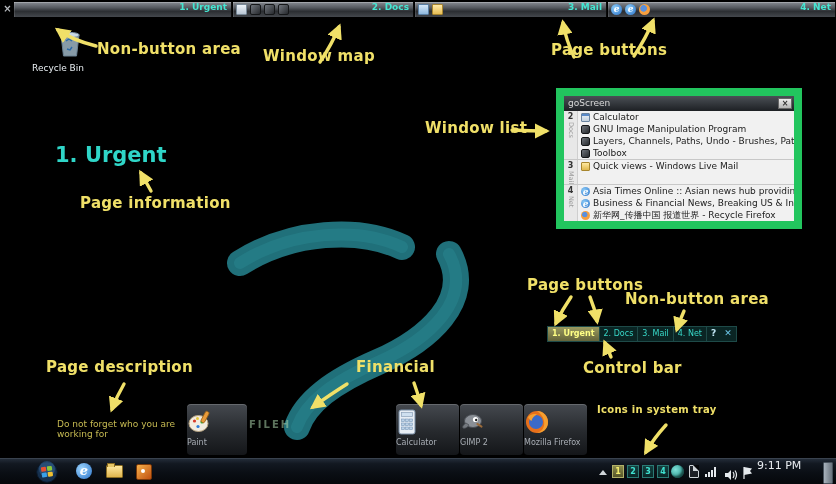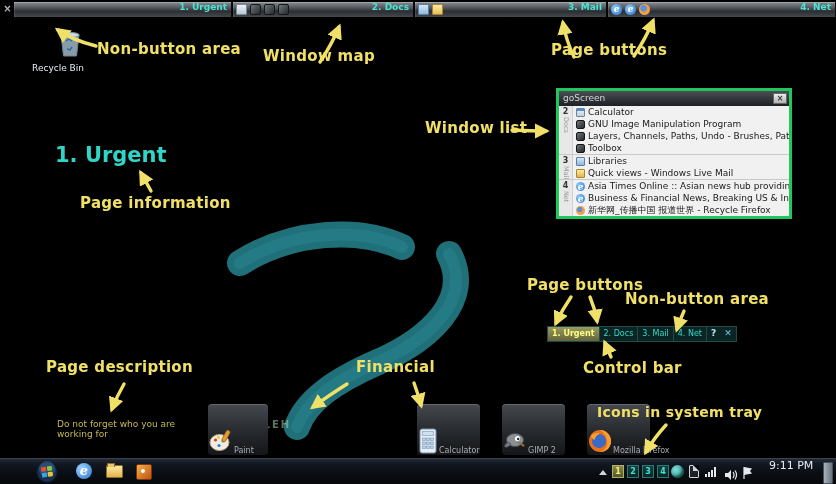--- a/index.html
+++ b/index.html
@@ -44,21 +44,21 @@
                background:#0a2524;border:1px solid #1e4a48;z-index:20;}
   .cb-btn{font:400 8px "DejaVu Sans",sans-serif;line-height:13px;padding:0 4px;color:#38d8c8;
           border-right:1px solid #1e4a48;white-space:nowrap;cursor:default;}
   .cb-btn.active{background:linear-gradient(180deg,#9a9a60,#64643a);color:#ffff85;font-weight:700;}
   .cb-sym{font:700 9px "DejaVu Sans",sans-serif;line-height:13px;padding:0 4px;cursor:default;}
   #cb-help{color:#bfe4f2;}
   #cb-close{color:#6cc6e8;}
 
   
   #window-list{position:absolute;left:556px;top:88px;width:230px;background:#f1f1f1;
-               border:3px solid #22c55e;box-shadow:0 3px 10px rgba(0,0,0,.7);z-index:40;}
+               border:8px solid #22c55e;box-shadow:0 3px 10px rgba(0,0,0,.7);z-index:40;}
   #wl-title{position:relative;height:15px;background:linear-gradient(180deg,#4b5056,#1d2024);
             color:#d8d8d8;font:400 9px "DejaVu Sans",sans-serif;line-height:15px;padding-left:4px;}
   #wl-close{position:absolute;right:2px;top:2px;width:14px;height:11px;box-sizing:border-box;
             background:linear-gradient(180deg,#ececec,#b4b4b4);border:1px solid #666;
             font:700 8px "DejaVu Sans",sans-serif;line-height:9px;text-align:center;color:#333;cursor:default;}
   .wl-group{display:flex;border-bottom:1px solid #c8c8c8;background:#f1f1f1;}
   .wl-group:last-child{border-bottom:none;}
   .wl-col{width:13px;background:#e8e8e8;border-right:1px solid #cfcfcf;display:flex;flex-direction:column;align-items:center;}
   .wl-num{font:700 8px "DejaVu Sans",sans-serif;color:#333;margin-top:1px;}
   .wl-page{writing-mode:vertical-rl;font:400 6.5px "DejaVu Sans",sans-serif;color:#9a9a9a;margin-top:1px;}
@@ -70,21 +70,21 @@
             box-shadow:inset 0 2px 0 #5a8ac8;}
   .ico-mailfolder{background:linear-gradient(180deg,#ffe9a0,#e0b84e);border:1px solid #a8862e;border-radius:1px;}
 
   
   .launch-group{position:absolute;top:404px;display:flex;gap:1px;z-index:25;}
   #launch-group-1{left:187px;}
   #launch-group-2{left:396px;}
   .tile{width:60px;height:51px;border-radius:4px;cursor:default;
         background:linear-gradient(180deg,#45494f 0%,#26292d 55%,#141619 100%);
         box-shadow:inset 0 1px 0 rgba(255,255,255,.18);
-        display:flex;align-items:flex-end;justify-content:flex-start;margin-left:21px;}
+        display:flex;flex-direction:column;align-items:flex-start;justify-content:flex-start;}
   #launch-group-2 .tile{width:63px;}
   .tile .t-ico{margin-top:4px;height:28px;display:flex;align-items:center;}
   .tile .t-lbl{font:400 8px "DejaVu Sans",sans-serif;color:#a8adb4;margin-top:2px;white-space:nowrap;}
 
   
   #taskbar{position:absolute;left:0;top:458px;width:836px;height:26px;z-index:60;
            background:linear-gradient(180deg,#232c38 0%,#121821 18%,#0a0e14 55%,#05070a 100%);
            border-top:1px solid #39424e;}
   #start-orb{position:absolute;left:36px;top:2px;cursor:default;}
   .tb-ie{position:absolute;left:76px;top:4px;width:16px;height:16px;border-radius:50%;
@@ -108,21 +108,21 @@
               background:radial-gradient(circle at 35% 35%,#7fe0d8,#128078);box-shadow:inset -2px -2px 2px rgba(0,0,0,.5);}
   .tray-page{position:absolute;left:689px;top:6px;width:10px;height:13px;box-sizing:border-box;cursor:default;
              border:1px solid #cfd4d8;border-radius:1px;background:rgba(255,255,255,.08);}
   .tray-page::before{content:"";position:absolute;right:-1px;top:-1px;border:3px solid #05070a;
              border-left-color:#cfd4d8;border-bottom-color:#cfd4d8;}
   .tray-net{position:absolute;left:705px;top:8px;width:14px;height:10px;cursor:default;}
   .tray-net i{position:absolute;bottom:0;width:2px;background:#e4e8ec;}
   .tray-vol{position:absolute;left:724px;top:7px;cursor:default;}
   .tray-flag{position:absolute;left:742px;top:6px;cursor:default;}
   #clock{position:absolute;left:757px;top:0;height:26px;line-height:26px;
-         font:400 11px "DejaVu Sans",sans-serif;color:#e8ecf0;cursor:default;margin-left:12px;}
+         font:400 11px "DejaVu Sans",sans-serif;color:#e8ecf0;cursor:default;}
   #show-desktop{position:absolute;right:3px;top:3px;width:8px;height:20px;border-radius:1px;cursor:default;
          background:linear-gradient(90deg,#a8b2bc,#6a747e);border:1px solid #48525c;}
 </style>
 </head>
 <body>
 
 <div id="screen">
 
   <svg id="swoosh" width="290" height="240" viewBox="0 0 290 240">
     <path d="M202,37 C160,17 92,20 40,53" fill="none" stroke="#20707a" stroke-width="26" stroke-linecap="round"></path>
@@ -213,24 +213,20 @@
         </div>
       </div>
     </div>
 
     <div class="wl-group">
       <div class="wl-col">
         <div class="wl-num">3</div>
         <div class="wl-page">Mail</div>
       </div>
       <div class="wl-rows">
-        <div class="wl-row">
-          <i class="wl-ico ico-lib"></i>
-          <span>Libraries</span>
-        </div>
         <div class="wl-row">
           <i class="wl-ico ico-mailfolder"></i>
           <span>Quick views - Windows Live Mail</span>
         </div>
       </div>
     </div>
 
     <div class="wl-group">
       <div class="wl-col">
         <div class="wl-num">4</div>
@@ -327,21 +323,21 @@
   <div class="ann" style="left:97px;top:40px;">Non-button area</div>
   <div class="ann" style="left:263px;top:47px;">Window map</div>
   <div class="ann" style="left:551px;top:41px;">Page buttons</div>
   <div class="ann" style="left:80px;top:194px;">Page information</div>
   <div class="ann" style="left:425px;top:119px;">Window list</div>
   <div class="ann" style="left:527px;top:276px;">Page buttons</div>
   <div class="ann" style="left:625px;top:290px;">Non-button area</div>
   <div class="ann" style="left:583px;top:359px;">Control bar</div>
   <div class="ann" style="left:46px;top:358px;">Page description</div>
   <div class="ann" style="left:356px;top:358px;">Financial</div>
-  <div class="ann" style="left:597px;top:404px;font-size:14px;">Icons in system tray</div>
+  <div class="ann" style="left:597px;top:404px;font-size:10px;">Icons in system tray</div>
 
   <svg id="arrows" width="836" height="484" viewBox="0 0 836 484">
     <defs>
       <marker id="ah" viewBox="0 0 8 8" refX="6" refY="4" markerWidth="4.5" markerHeight="4.5" orient="auto">
         <path d="M0,0 L8,4 L0,8 Z" fill="#f0e068"></path>
       </marker>
     </defs>
     <g fill="none" stroke="#f0e068" stroke-width="3.4" stroke-linecap="round" marker-end="url(#ah)">
       <path d="M96,46 Q72,40 58,30"></path>
       <path d="M320,62 Q332,44 339,27"></path>

